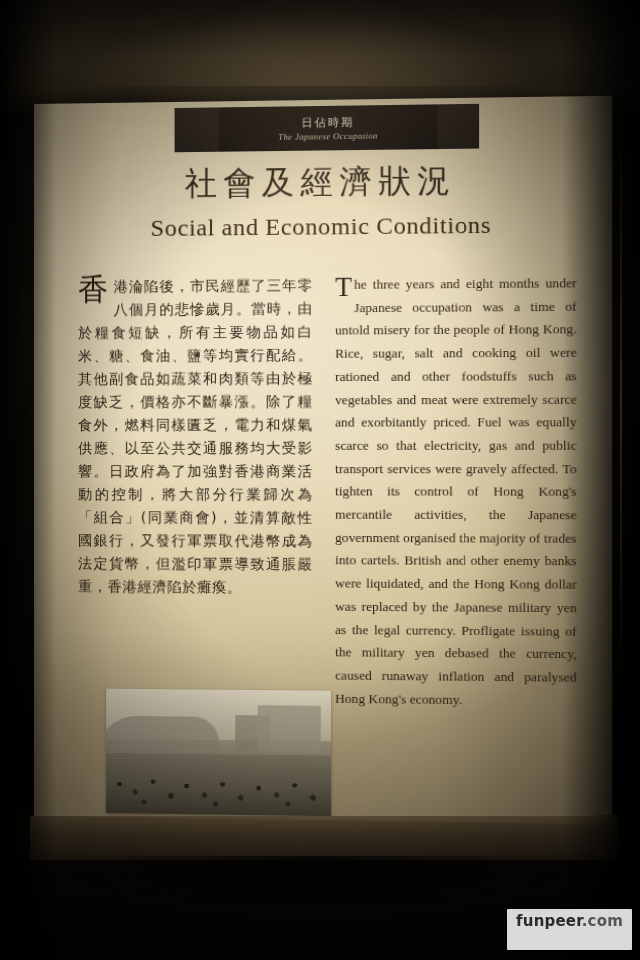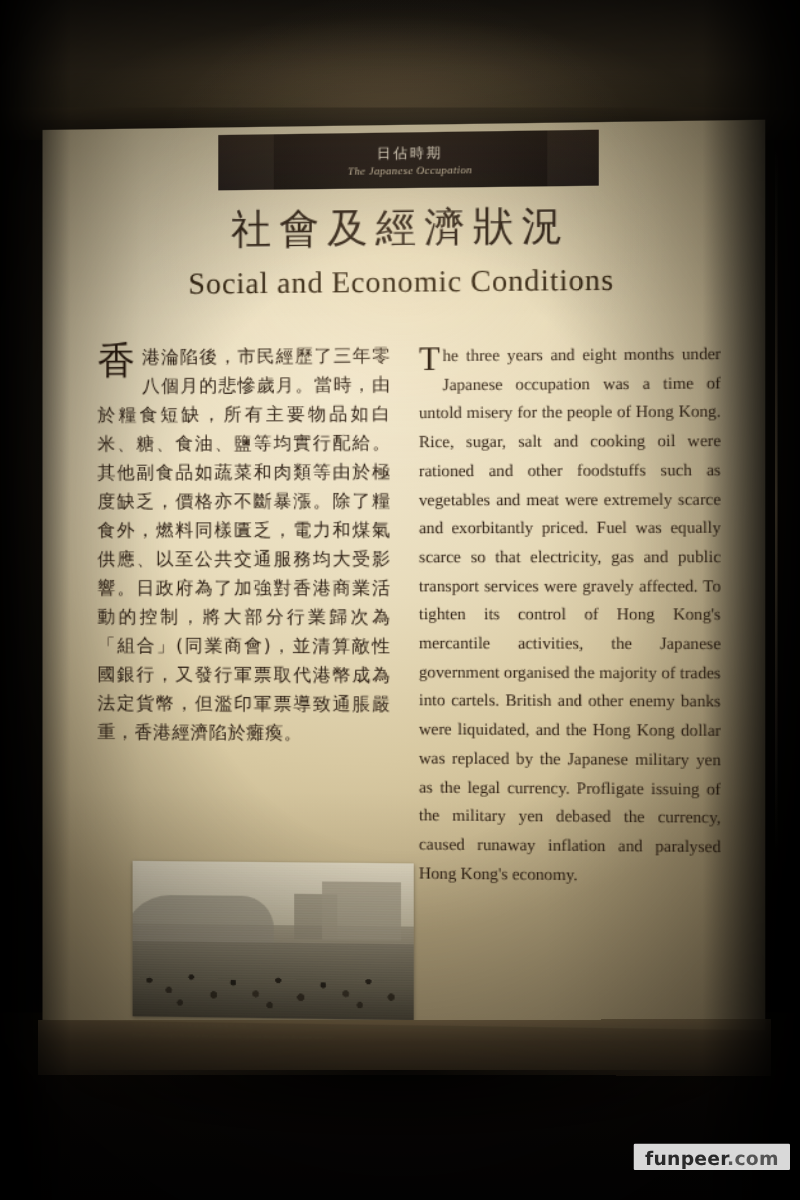--- a/index.html
+++ b/index.html
@@ -306,27 +306,27 @@
   #vignette {
     position: absolute; inset: 0;
     background: radial-gradient(ellipse 72% 62% at 50% 46%, rgba(0,0,0,0) 40%, rgba(0,0,0,0.55) 100%);
     pointer-events: none;
   }
 
   
   #watermark {
     position: absolute;
     right: 8px;
-    bottom: 24px;
+    bottom: 10px;
     background: rgba(236,236,236,0.92);
     color: #2a2a2a;
     font-family: "DejaVu Sans", sans-serif;
     font-size: 15px;
     font-weight: bold;
-    padding: 3px 9px 0 9px;
+    padding: 3px 9px 20px 9px;
     letter-spacing: .2px;
     border-radius: 1px;
   }
   #watermark .dotcom { color: #555; font-weight: bold; }
 </style>
 </head>
 <body>
 
 <div id="scene">
 

